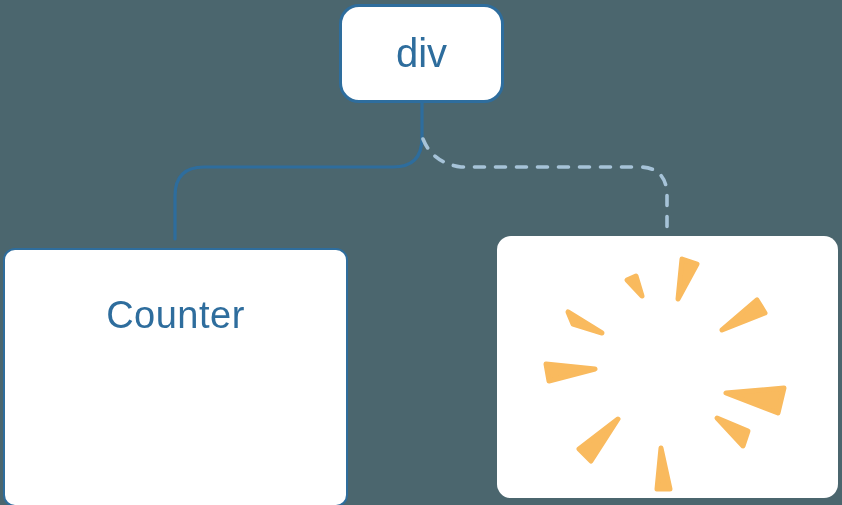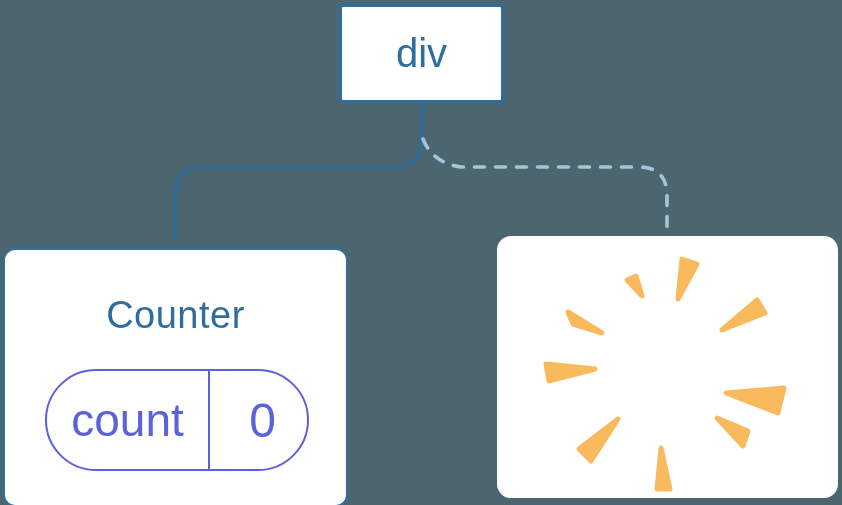--- a/index.html
+++ b/index.html
@@ -39,21 +39,21 @@
     position: absolute;
     background: var(--color-node-fill, #ffffff);
     box-sizing: border-box;
   }
   .node-root {
     left: 339px;
     top: 4px;
     width: 165px;
     height: 99px;
     border: 3px solid var(--color-node-border, #2e6d9d);
-    border-radius: 4px;
+    border-radius: 20px;
     display: flex;
     align-items: center;
     justify-content: center;
     font-size: 40px;
     color: var(--color-label-text, #2e6d9d);
   }
   .node-counter {
     left: 3px;
     top: 238px;
     width: 345px;
@@ -131,25 +131,20 @@
     <path class="edge-solid" d="M 422 103 L 422 138 Q 422 167 393 167 L 204 167 Q 175 167 175 196 L 175 239"></path>
     <path class="edge-dashed" d="M 423 139 C 429 154 441 164 461 167 L 639 167 Q 667 167 667 196 L 667 236"></path>
   </svg>
 
   <div class="node node-root">
     <span>div</span>
   </div>
 
   <div class="node node-counter">
     <div class="node-title">Counter</div>
-    <div class="state-pill">
-      <div class="state-key">count</div>
-      <div class="state-divider"></div>
-      <div class="state-value">0</div>
-    </div>
   </div>
 
   <div class="node node-removed">
     <svg class="poof" viewBox="0 0 341 262" xmlns="http://www.w3.org/2000/svg">
       <polygon points="130,44 139,40 145,60"></polygon>
       <polygon points="185,23 200,28 181,63"></polygon>
       <polygon points="225,94 260,64 268,77"></polygon>
       <polygon points="71,76 76,88 105,97"></polygon>
       <polygon points="49,128 52,145 98,133"></polygon>
       <polygon points="229,157 287,152 281,177"></polygon>

